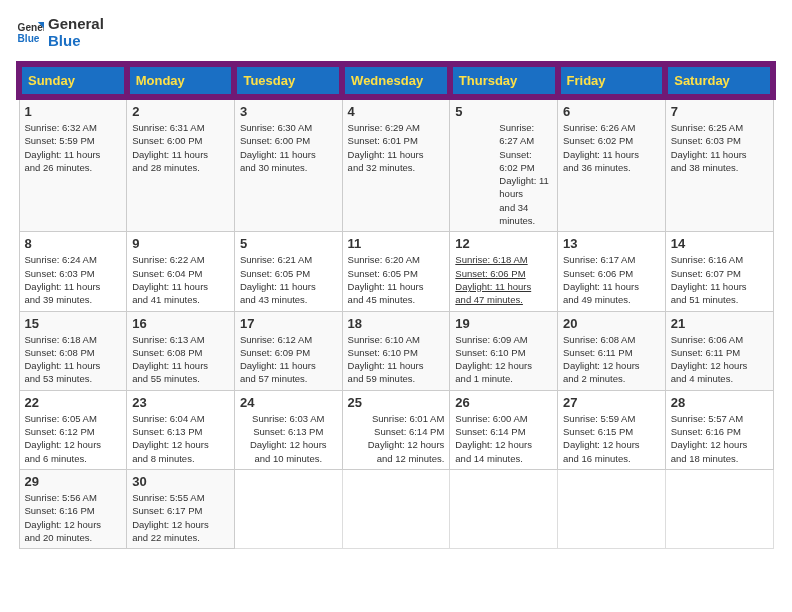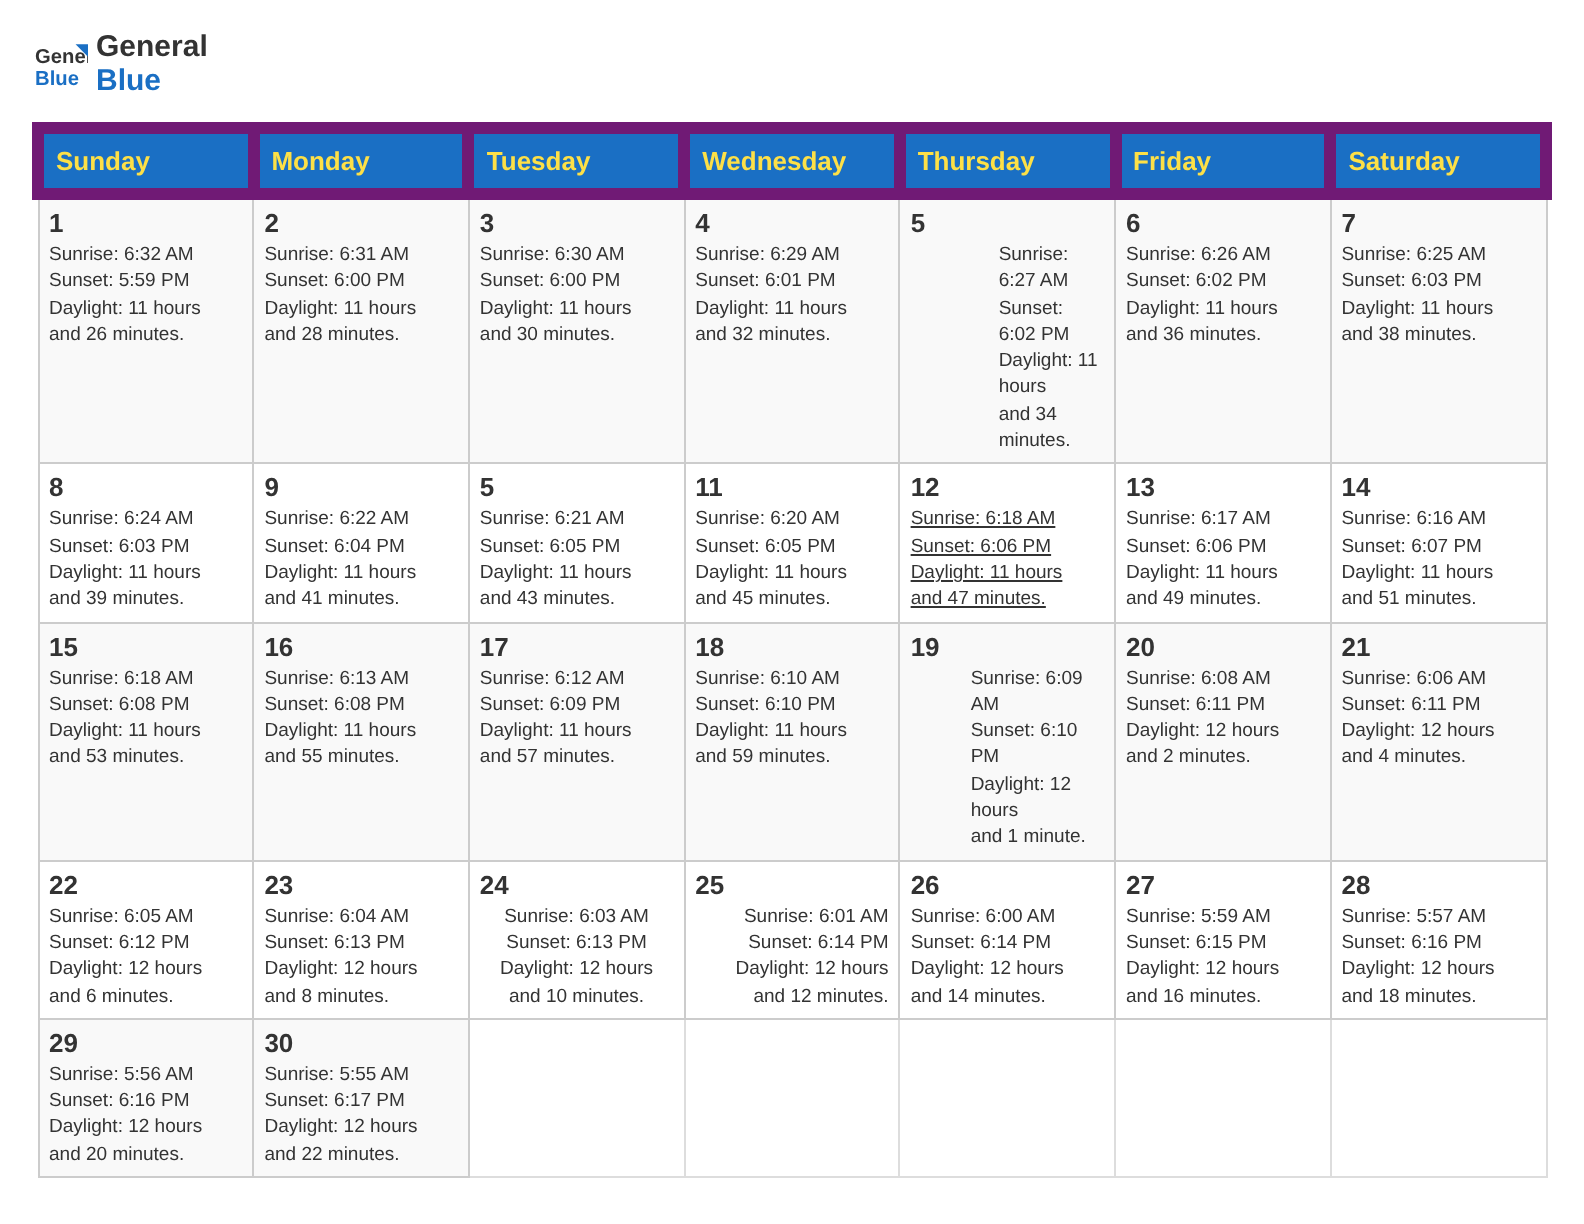--- a/index.html
+++ b/index.html
@@ -235,21 +235,21 @@
         </td>
         <td>
           <span class="day-num">18</span>
           <div class="day-info" style="white-space: pre-line;">Sunrise: 6:10 AM
 Sunset: 6:10 PM
 Daylight: 11 hours
 and 59 minutes.</div>
         </td>
         <td>
           <span class="day-num">19</span>
-          <div class="day-info" style="white-space: pre-line; margin-left: 30px;">Sunrise: 6:09 AM
+          <div class="day-info" style="white-space: pre-line;">Sunrise: 6:09 AM
 Sunset: 6:10 PM
 Daylight: 12 hours
 and 1 minute.</div>
         </td>
         <td>
           <span class="day-num">20</span>
           <div class="day-info" style="white-space: pre-line;">Sunrise: 6:08 AM
 Sunset: 6:11 PM
 Daylight: 12 hours
 and 2 minutes.</div>

